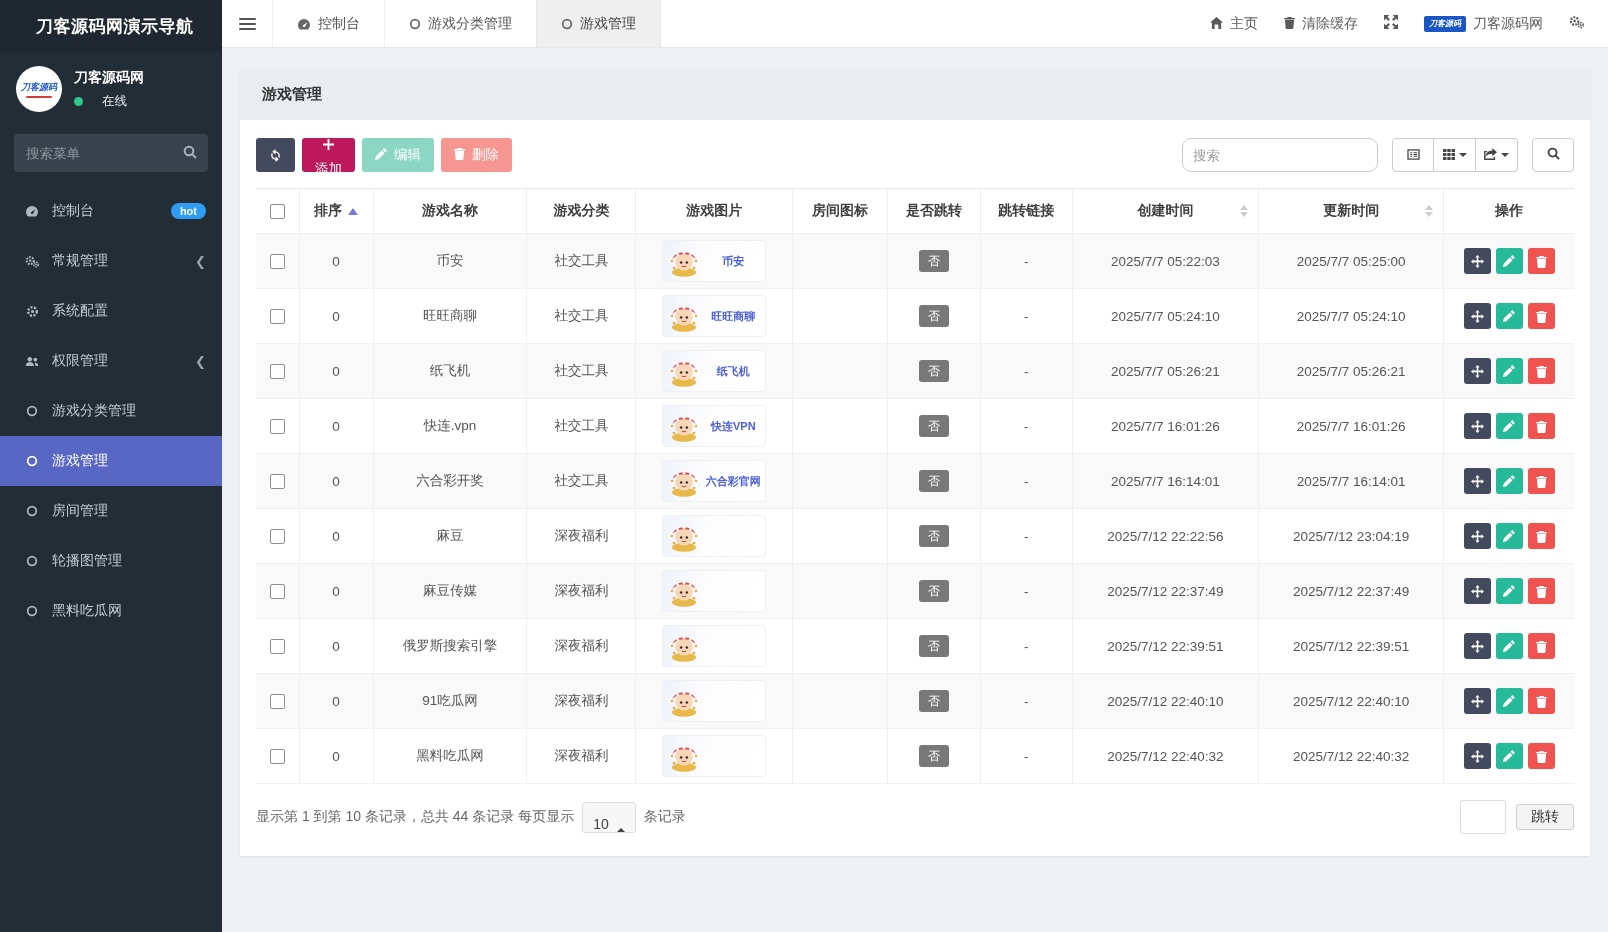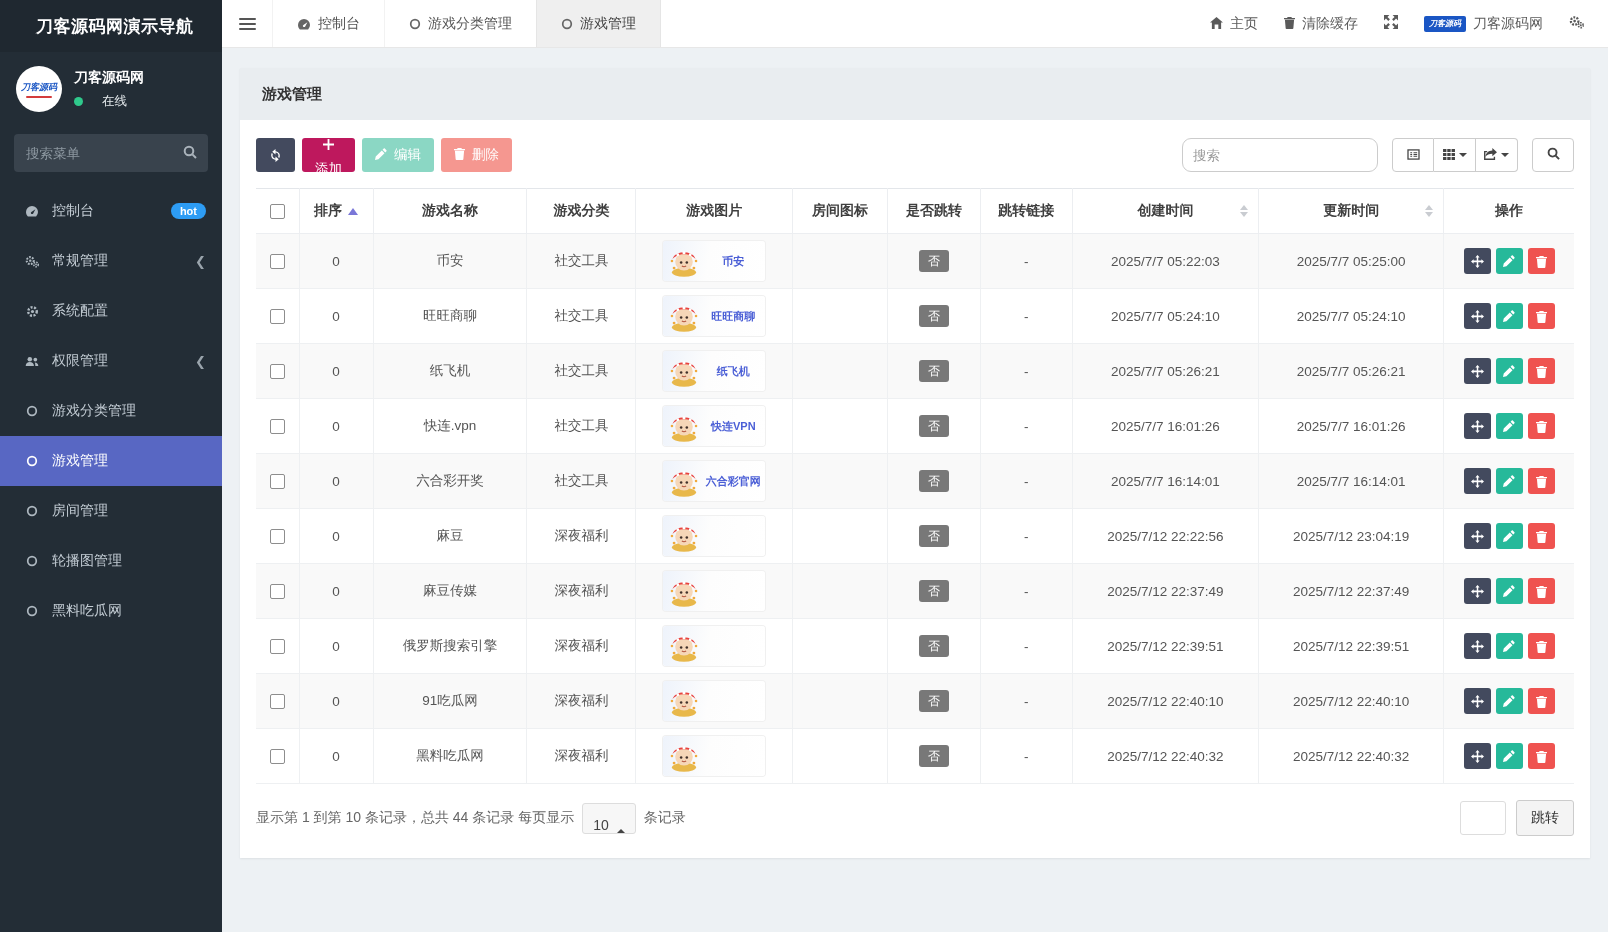--- a/index.html
+++ b/index.html
@@ -120,21 +120,21 @@
   .page-list { display:flex; }
   .page-btn { min-width:36px; height:36px; padding:0 14px; border:1px solid #ddd; background:#fff;
     color:#6e6e6e; font-size:14px; display:flex; align-items:center; justify-content:center;
     margin-left:-1px; cursor:pointer; }
   .page-btn.num { padding:0; }
   .page-btn.first { border-radius:3px 0 0 3px; margin-left:0; }
   .page-btn.last { border-radius:0 3px 3px 0; }
   .page-btn.active { background:#434a5e; border-color:#434a5e; color:#fff; }
   .jump-input { width:46px; height:34px; border:1px solid #ddd; border-radius:3px; margin-left:14px;
     outline:none; padding:0 6px; font-size:14px;}
-  .jump-btn { height:36px; border:1px solid #ccc; background:#f4f4f4; border-radius:3px; color:#333;
+  .jump-btn { height:26px; border:1px solid #ccc; background:#f4f4f4; border-radius:3px; color:#333;
     font-size:14px; padding:0 14px; margin-left:10px; cursor:pointer;}
 </style>
 </head>
 <body>
 
 <aside class="sidebar">
   <div class="brand">刀客源码网演示导航</div>
   <div class="userpanel">
     <div class="avatar">
       <span class="logo-txt">刀客源码</span>

